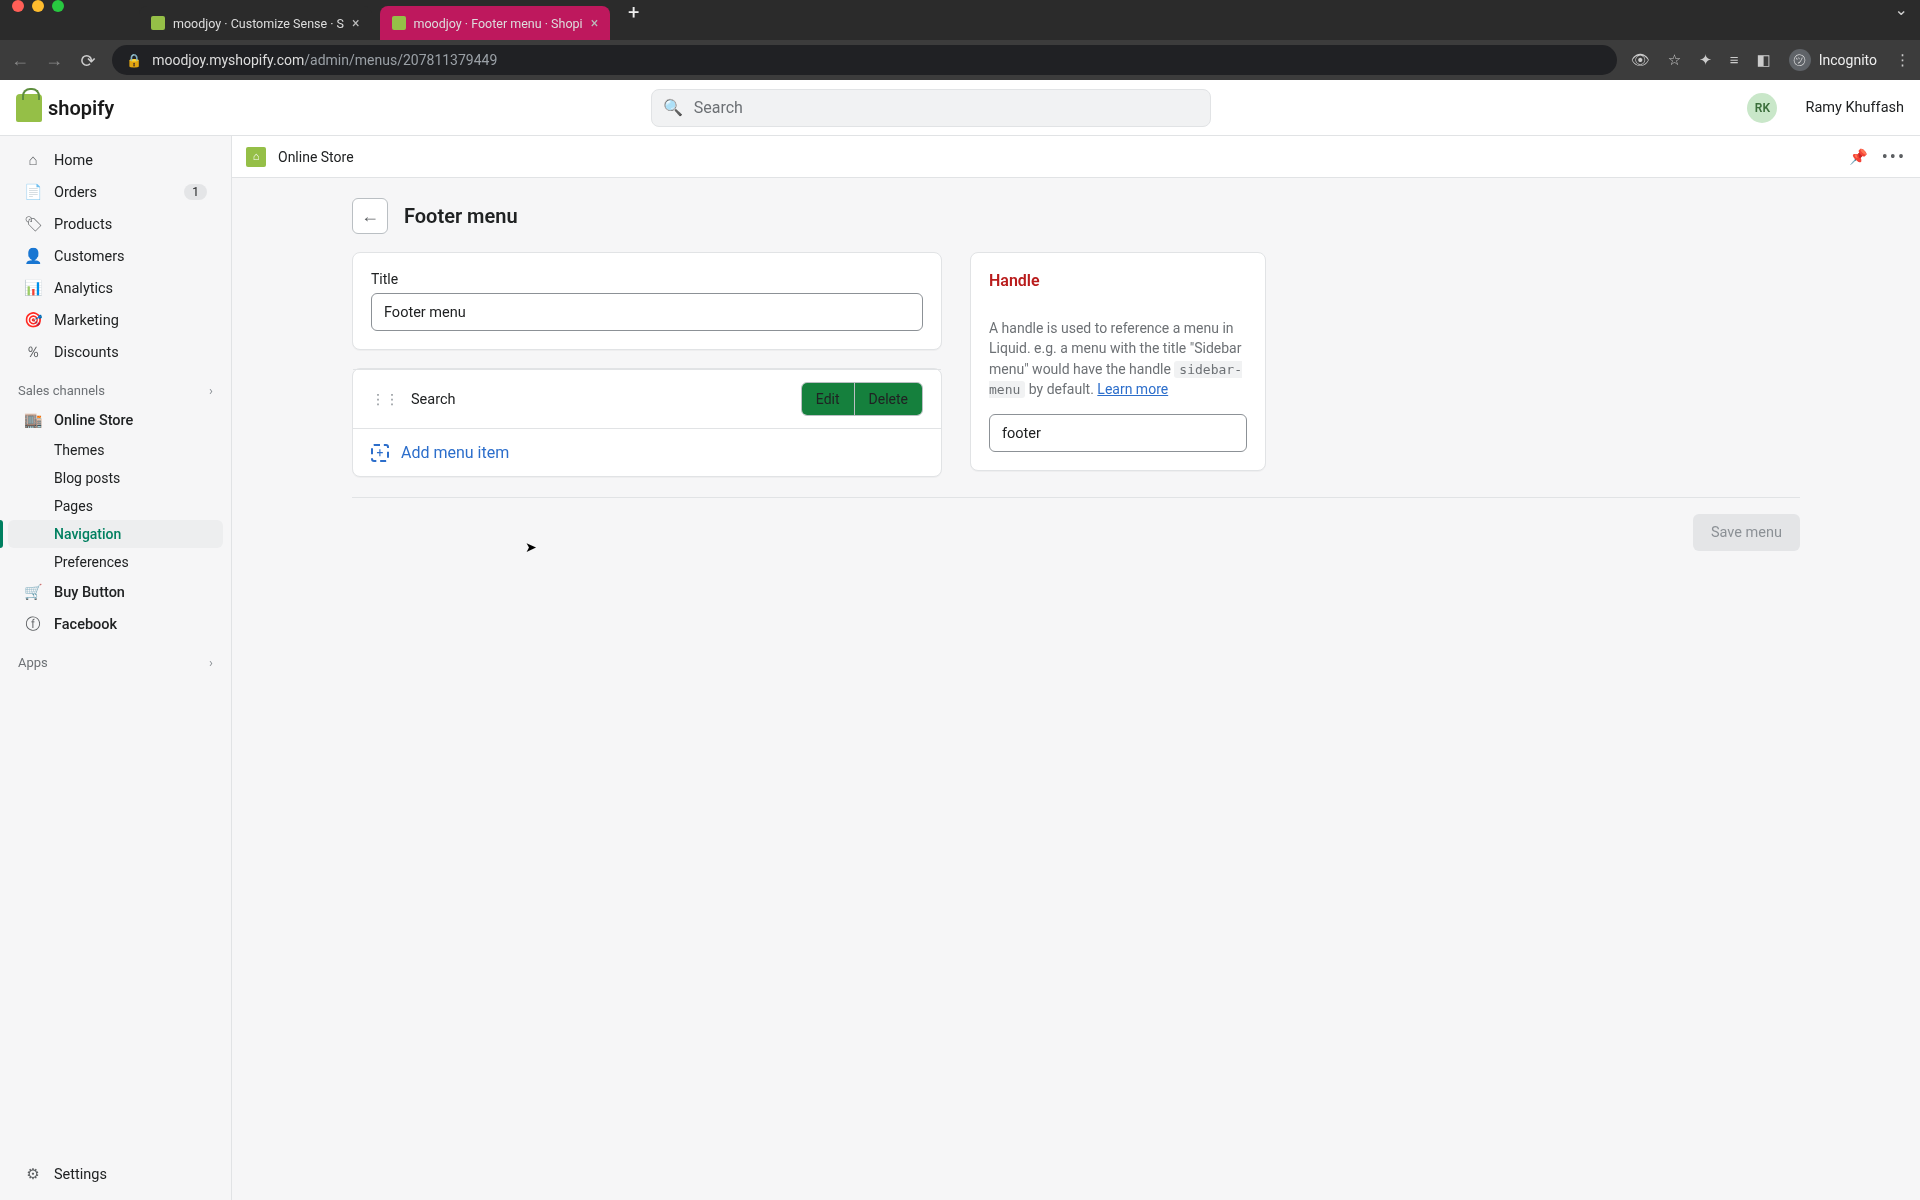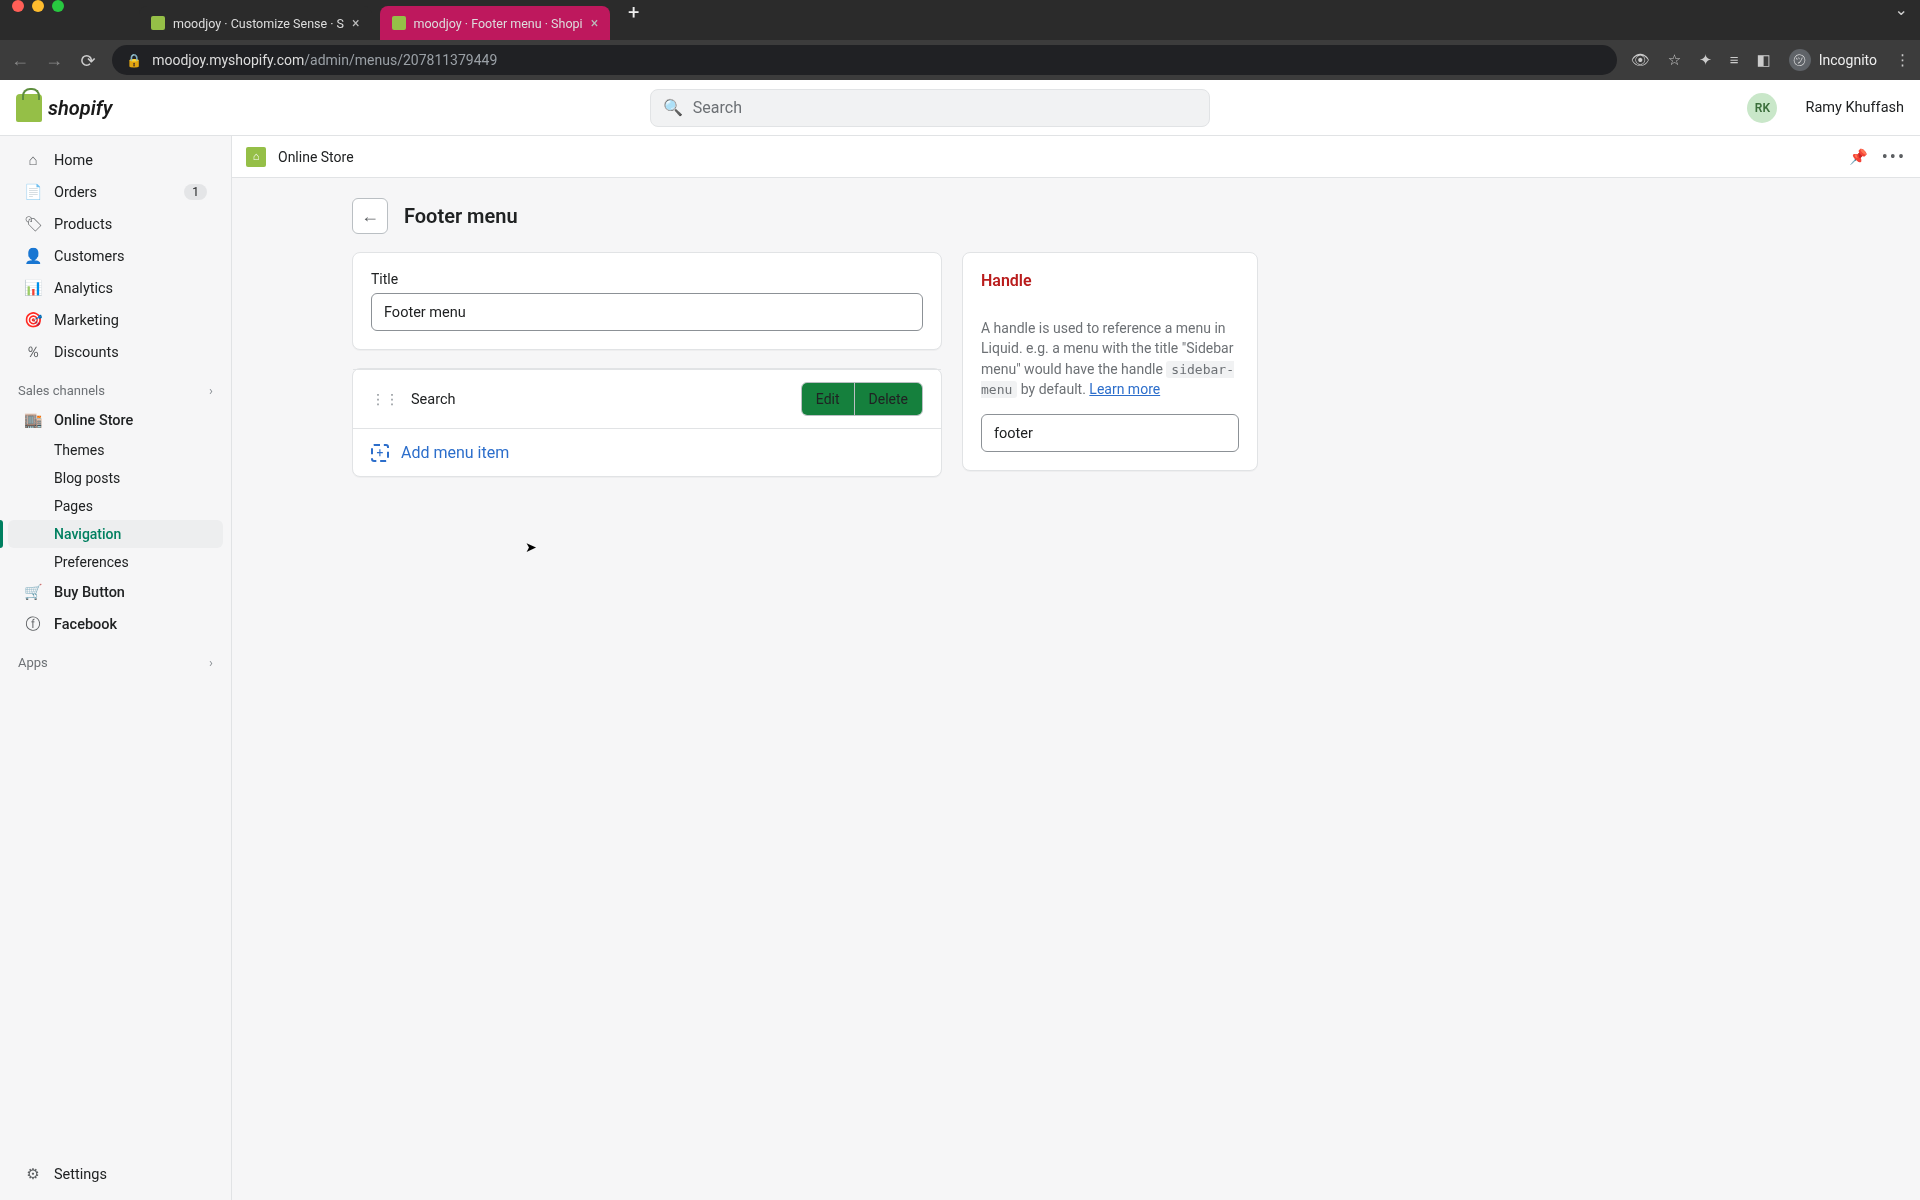--- a/index.html
+++ b/index.html
@@ -30,21 +30,21 @@
 .chrome-icons { display:flex; align-items:center; gap:18px; color:#ccc; font-size:15px;}
 .incognito-badge { display:flex; align-items:center; gap:8px; background:transparent; color:#eee; font-size:14px;}
 .incognito-icon { width:22px; height:22px; border-radius:50%; background:#5f6368; display:flex; align-items:center; justify-content:center; font-size:13px;}
 
 
 .app { display: flex; flex-direction: column; height: calc(1200px - 80px); background: #f6f6f7; }
 .topbar { height: 56px; background: #fff; border-bottom: 1px solid #e1e3e5; display: flex; align-items: center; padding: 0 16px; }
 .logo { display:flex; align-items:center; gap:6px;}
 .logo-bag { width:26px; height:28px; background:#95bf47; border-radius:4px 4px 2px 2px; position:relative;}
 .logo-bag::before{content:"";position:absolute;top:-6px;left:6px;width:14px;height:10px;border:2px solid #5e8e3e;border-bottom:none;border-radius:8px 8px 0 0;}
-.logo-text { font-weight:600; font-size:20px; color:#1a1a1a;font-style:italic; }
+.logo-text { font-weight:600; font-size:20px; color:#1a1a1a; }
 .search-wrap { flex:1; display:flex; justify-content:center;}
 .search-box { width: 560px; height:38px; background:#f1f2f3; border:1px solid #e1e3e5; border-radius:8px; display:flex; align-items:center; padding:0 12px; gap:10px; color:#6d7175;}
 .search-box .sicon{font-size:16px;}
 .user-badge { display:flex; align-items:center; gap:28px; }
 .avatar { width:30px; height:30px; border-radius:50%; background:#c9e7c9; color:#3b6e3b; display:flex; align-items:center; justify-content:center; font-size:12px; font-weight:600;}
 .username { font-size:14.5px; color:#202223; }
 
 .body { flex:1; display:flex; }
 
 
@@ -67,21 +67,21 @@
 .context-title { font-size:14px; color:#202223;}
 .context-actions { margin-left:auto; display:flex; gap:14px; align-items:center;}
 .pin-icon { color:#b98900; font-size:15px;}
 .more-icon { color:#5c5f62; font-size:18px; letter-spacing:2px;}
 
 .content { padding:20px 120px; }
 .page-header { display:flex; align-items:center; gap:16px; margin-bottom:18px;}
 .back-btn { width:36px; height:36px; border:1px solid #babfc3; border-radius:6px; background:#fff; display:flex; align-items:center; justify-content:center; color:#5c5f62; font-size:18px; cursor:pointer;}
 .page-title { font-size:20px; font-weight:600; color:#202223;}
 
-.cols { display:flex; gap:20px; align-items:flex-start;}
+.cols { display:flex; gap:28px; align-items:flex-start;}
 .left-col { flex:0 0 590px; display:flex; flex-direction:column; gap:18px;}
 .right-col { flex:0 0 296px;}
 
 .card { background:#fff; border:1px solid #e1e3e5; border-radius:8px; box-shadow:0 1px 0 rgba(0,0,0,0.03); }
 .card-pad { padding:18px;}
 .field-label { font-size:14px; color:#202223; margin-bottom:6px;}
 .text-input { width:100%; height:38px; border:1px solid #8c9196; border-radius:6px; padding:0 12px; font-size:14.5px; color:#202223; outline:none;}
 
 .card-header { padding:16px 18px; font-size:15.5px; font-weight:600; color:#202223;}
 .menu-row { display:flex; align-items:center; padding:12px 18px; border-top:1px solid #e1e3e5;}
@@ -282,18 +282,21 @@
             <div class="card card-pad">
               <div class="handle-title">Handle</div>
               <div class="handle-desc">
                 <span>A handle is used to reference a menu in Liquid. e.g. a menu with the title "Sidebar menu" would have the handle </span><code>sidebar-menu</code><span> by default. </span><a href="#">Learn more</a>
               </div>
               <input class="text-input" value="footer" style="">
             </div>
           </div>
         </div>
 
+        <div class="page-footer">
+          <button class="save-btn">Save menu</button>
+        </div>
       </div>
 
       <span class="cursor-ptr">➤</span>
     </div>
   </div>
 </div>
 
 </body></html>

